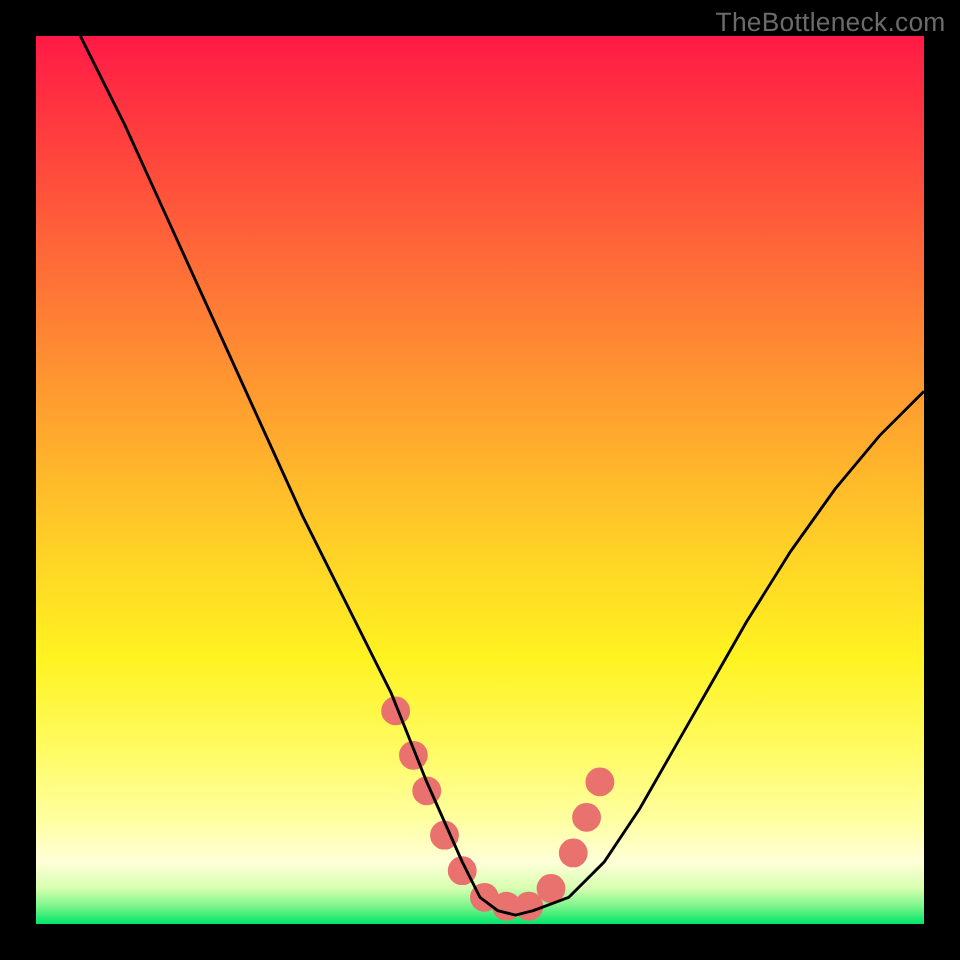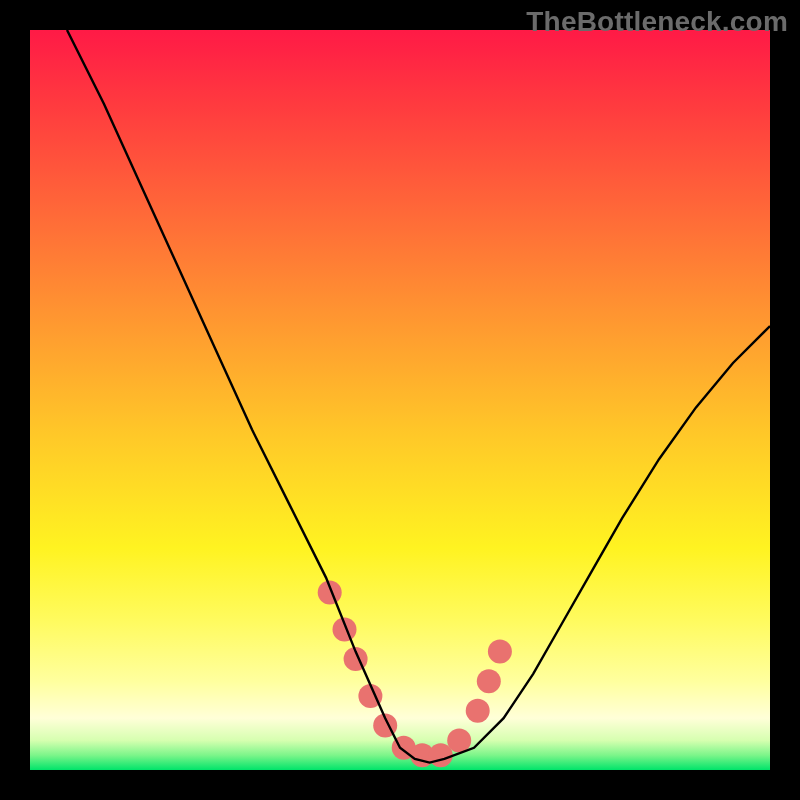--- a/index.html
+++ b/index.html
@@ -30,22 +30,22 @@
       #d6ffb0 96%,
       #7cf58a 98%,
       #00e46a 100%
     );
   }
   .watermark {
     position: absolute;
     top: 6px;
     right: 12px;
     color: #6b6b6b;
-    font-size: 28px;
-    font-weight: 700;
+    font-size: 22px;
+    font-weight: 400;
     letter-spacing: 0.2px;
     z-index: 10;
   }
   svg.plot {
     position: absolute;
     left: 30px;
     top: 30px;
     width: 740px;
     height: 740px;
     z-index: 5;

